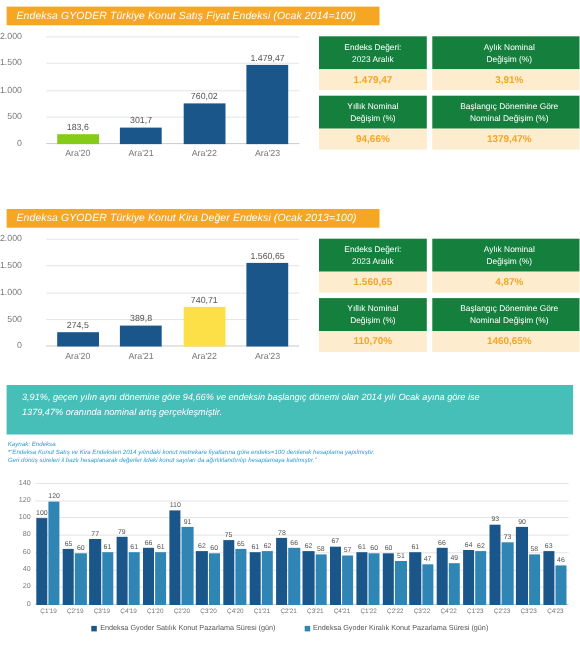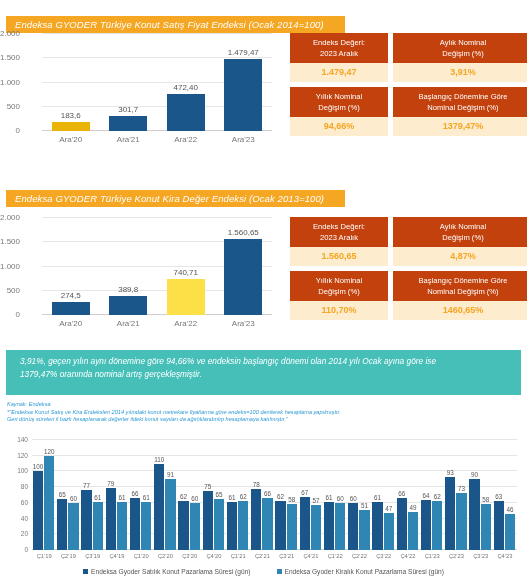--- a/index.html
+++ b/index.html
@@ -101,21 +101,21 @@
 
   
   .kpi-grid {
     position: absolute;
     display: grid;
     grid-template-columns: 98px 140px;
     grid-gap: 5px 5px;
   }
   .kpi-cell { width: 100%; }
   .kpi-head {
-    background: #c2410c;
+    background: #15803d;
     color: #ffffff;
     font-size: 7.6px;
     line-height: 11px;
     text-align: center;
     padding: 4px 2px;
     min-height: 30px;
     display: flex;
     align-items: center;
     justify-content: center;
   }
@@ -222,54 +222,54 @@
     color: #555555;
   }
   .legend-item { display: flex; align-items: center; gap: 3px; }
   .legend-swatch { width: 5px; height: 5px; display: inline-block; }
 </style>
 </head>
 <body>
 
 <div id="page">
 
-  <div class="title-bar" style="left:6px; top:16px; width:339px;">Endeksa GYODER Türkiye Konut Satış Fiyat Endeksi (Ocak 2014=100)</div>
+  <div class="title-bar" style="left:6px; top:6px; width:339px;">Endeksa GYODER Türkiye Konut Satış Fiyat Endeksi (Ocak 2014=100)</div>
 
   <div class="chart-panel" style="top:28px;">
     <div class="plot-area" id="plot-sales">
         <div class="axis-base" style="bottom: 0%;">
           <span class="ytick">0</span>
         </div>
         <div class="gridline" style="bottom: 25%;">
           <span class="ytick">500</span>
         </div>
         <div class="gridline" style="bottom: 50%;">
           <span class="ytick">1.000</span>
         </div>
         <div class="gridline" style="bottom: 75%;">
           <span class="ytick">1.500</span>
         </div>
         <div class="gridline" style="bottom: 100%;">
           <span class="ytick">2.000</span>
         </div>
         <div class="bar-slot" style="left: 0%; width: 25%;">
-          <div class="bar" style="height: 9.18%; background: #eab308;">
+          <div class="bar" style="height: 9.18%; background: #84cc16;">
             <div class="bar-label">183,6</div>
           </div>
           <div class="xtick">Ara'20</div>
         </div>
         <div class="bar-slot" style="left: 25%; width: 25%;">
           <div class="bar" style="height: 15.085%; background: rgb(26, 86, 137);">
             <div class="bar-label">301,7</div>
           </div>
           <div class="xtick">Ara'21</div>
         </div>
         <div class="bar-slot" style="left: 50%; width: 25%;">
           <div class="bar" style="height: 38.001%; background: rgb(26, 86, 137);">
-            <div class="bar-label">472,40</div>
+            <div class="bar-label">760,02</div>
           </div>
           <div class="xtick">Ara'22</div>
         </div>
         <div class="bar-slot" style="left: 75%; width: 25%;">
           <div class="bar" style="height: 73.9735%; background: rgb(26, 86, 137);">
             <div class="bar-label">1.479,47</div>
           </div>
           <div class="xtick">Ara'23</div>
         </div>
       </div>

